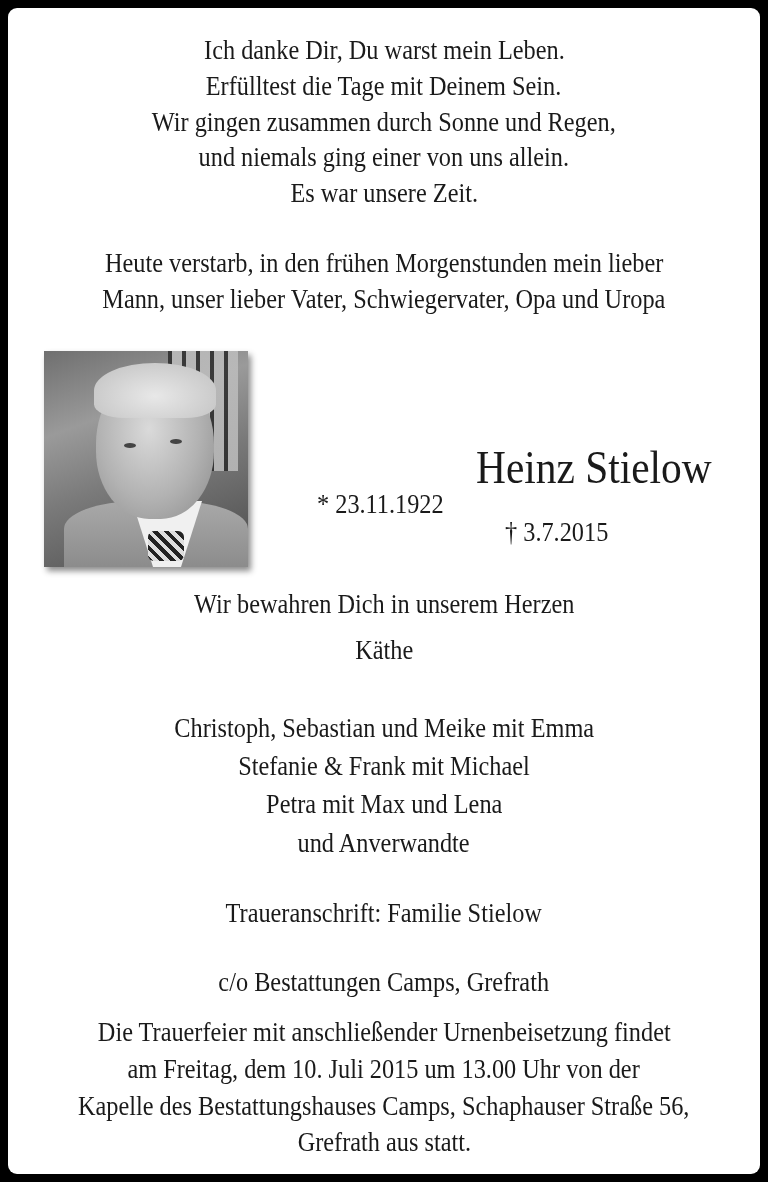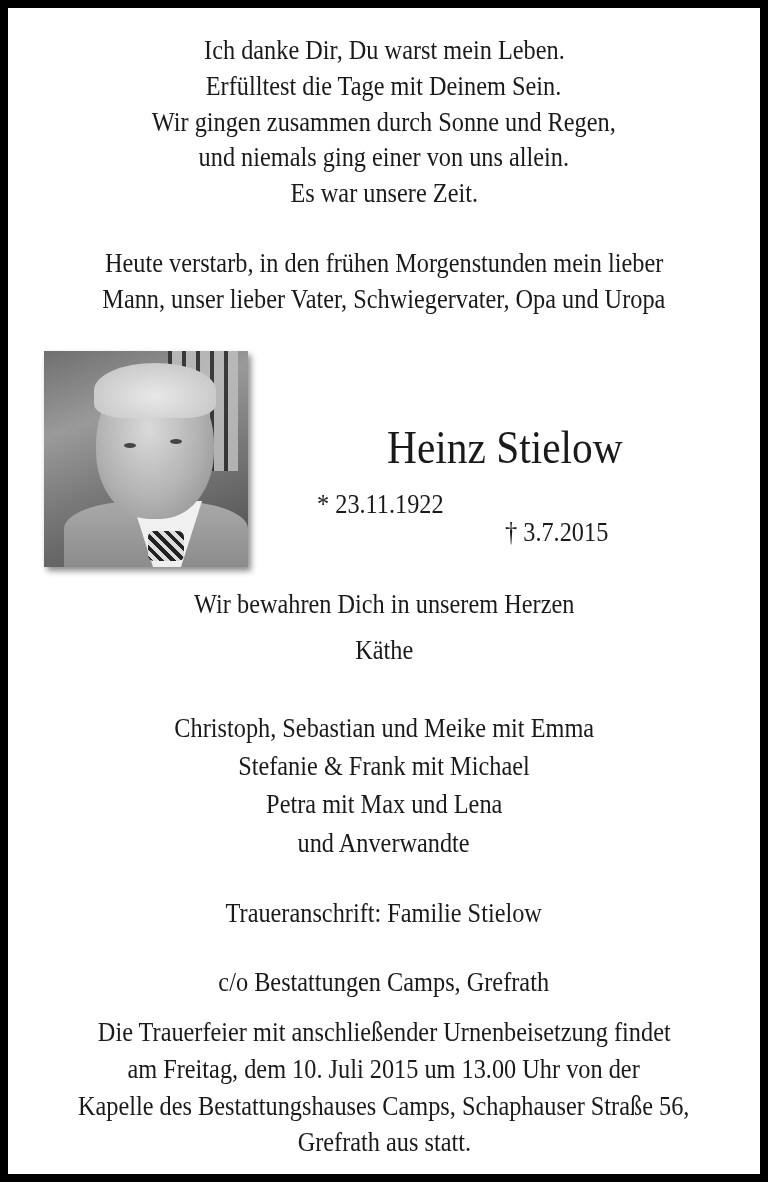--- a/index.html
+++ b/index.html
@@ -1,27 +1,28 @@
 <!DOCTYPE html>
 <html><head>
 <meta charset="utf-8">
 <style>
   html, body { margin: 0; padding: 0; background: #000; }
   body { width: 768px; height: 1182px; position: relative; overflow: hidden; }
   .card {
     position: absolute; left: 8px; top: 8px; width: 752px; height: 1166px;
     background: #ffffff;
+    border-radius: 9px;
   }
   .line {
     position: absolute; left: 0; width: 752px; text-align: center;
     font-family: "Liberation Serif", "DejaVu Serif", serif;
     color: #1a1a1a; font-size: 27px; line-height: 36px; white-space: nowrap;
   }
   .line span.t { display: inline-block; transform: scaleX(0.9); transform-origin: center; }
-  .name { font-size: 46px; line-height: 52px; text-align: center; }
+  .name { font-size: 46px; line-height: 52px; text-align: right; margin-top: 20px; }
   .name span.t, .dates span.t { transform-origin: left; }
   .dates { font-size: 27px; text-align: right; }
   .photo {
     position: absolute; left: 36px; top: 343px; width: 204px; height: 216px;
     background: linear-gradient(160deg, #6f6f6f 0%, #9a9a9a 30%, #7a7a7a 55%, #4a4a4a 100%);
     box-shadow: 3px 4px 6px rgba(0,0,0,0.45);
     overflow: hidden;
   }
   .photo .stripes { position:absolute; right:10px; top:0; width:70px; height:120px;
     background: repeating-linear-gradient(90deg, #2a2a2a 0 4px, #bdbdbd 4px 14px); opacity:.85; }

